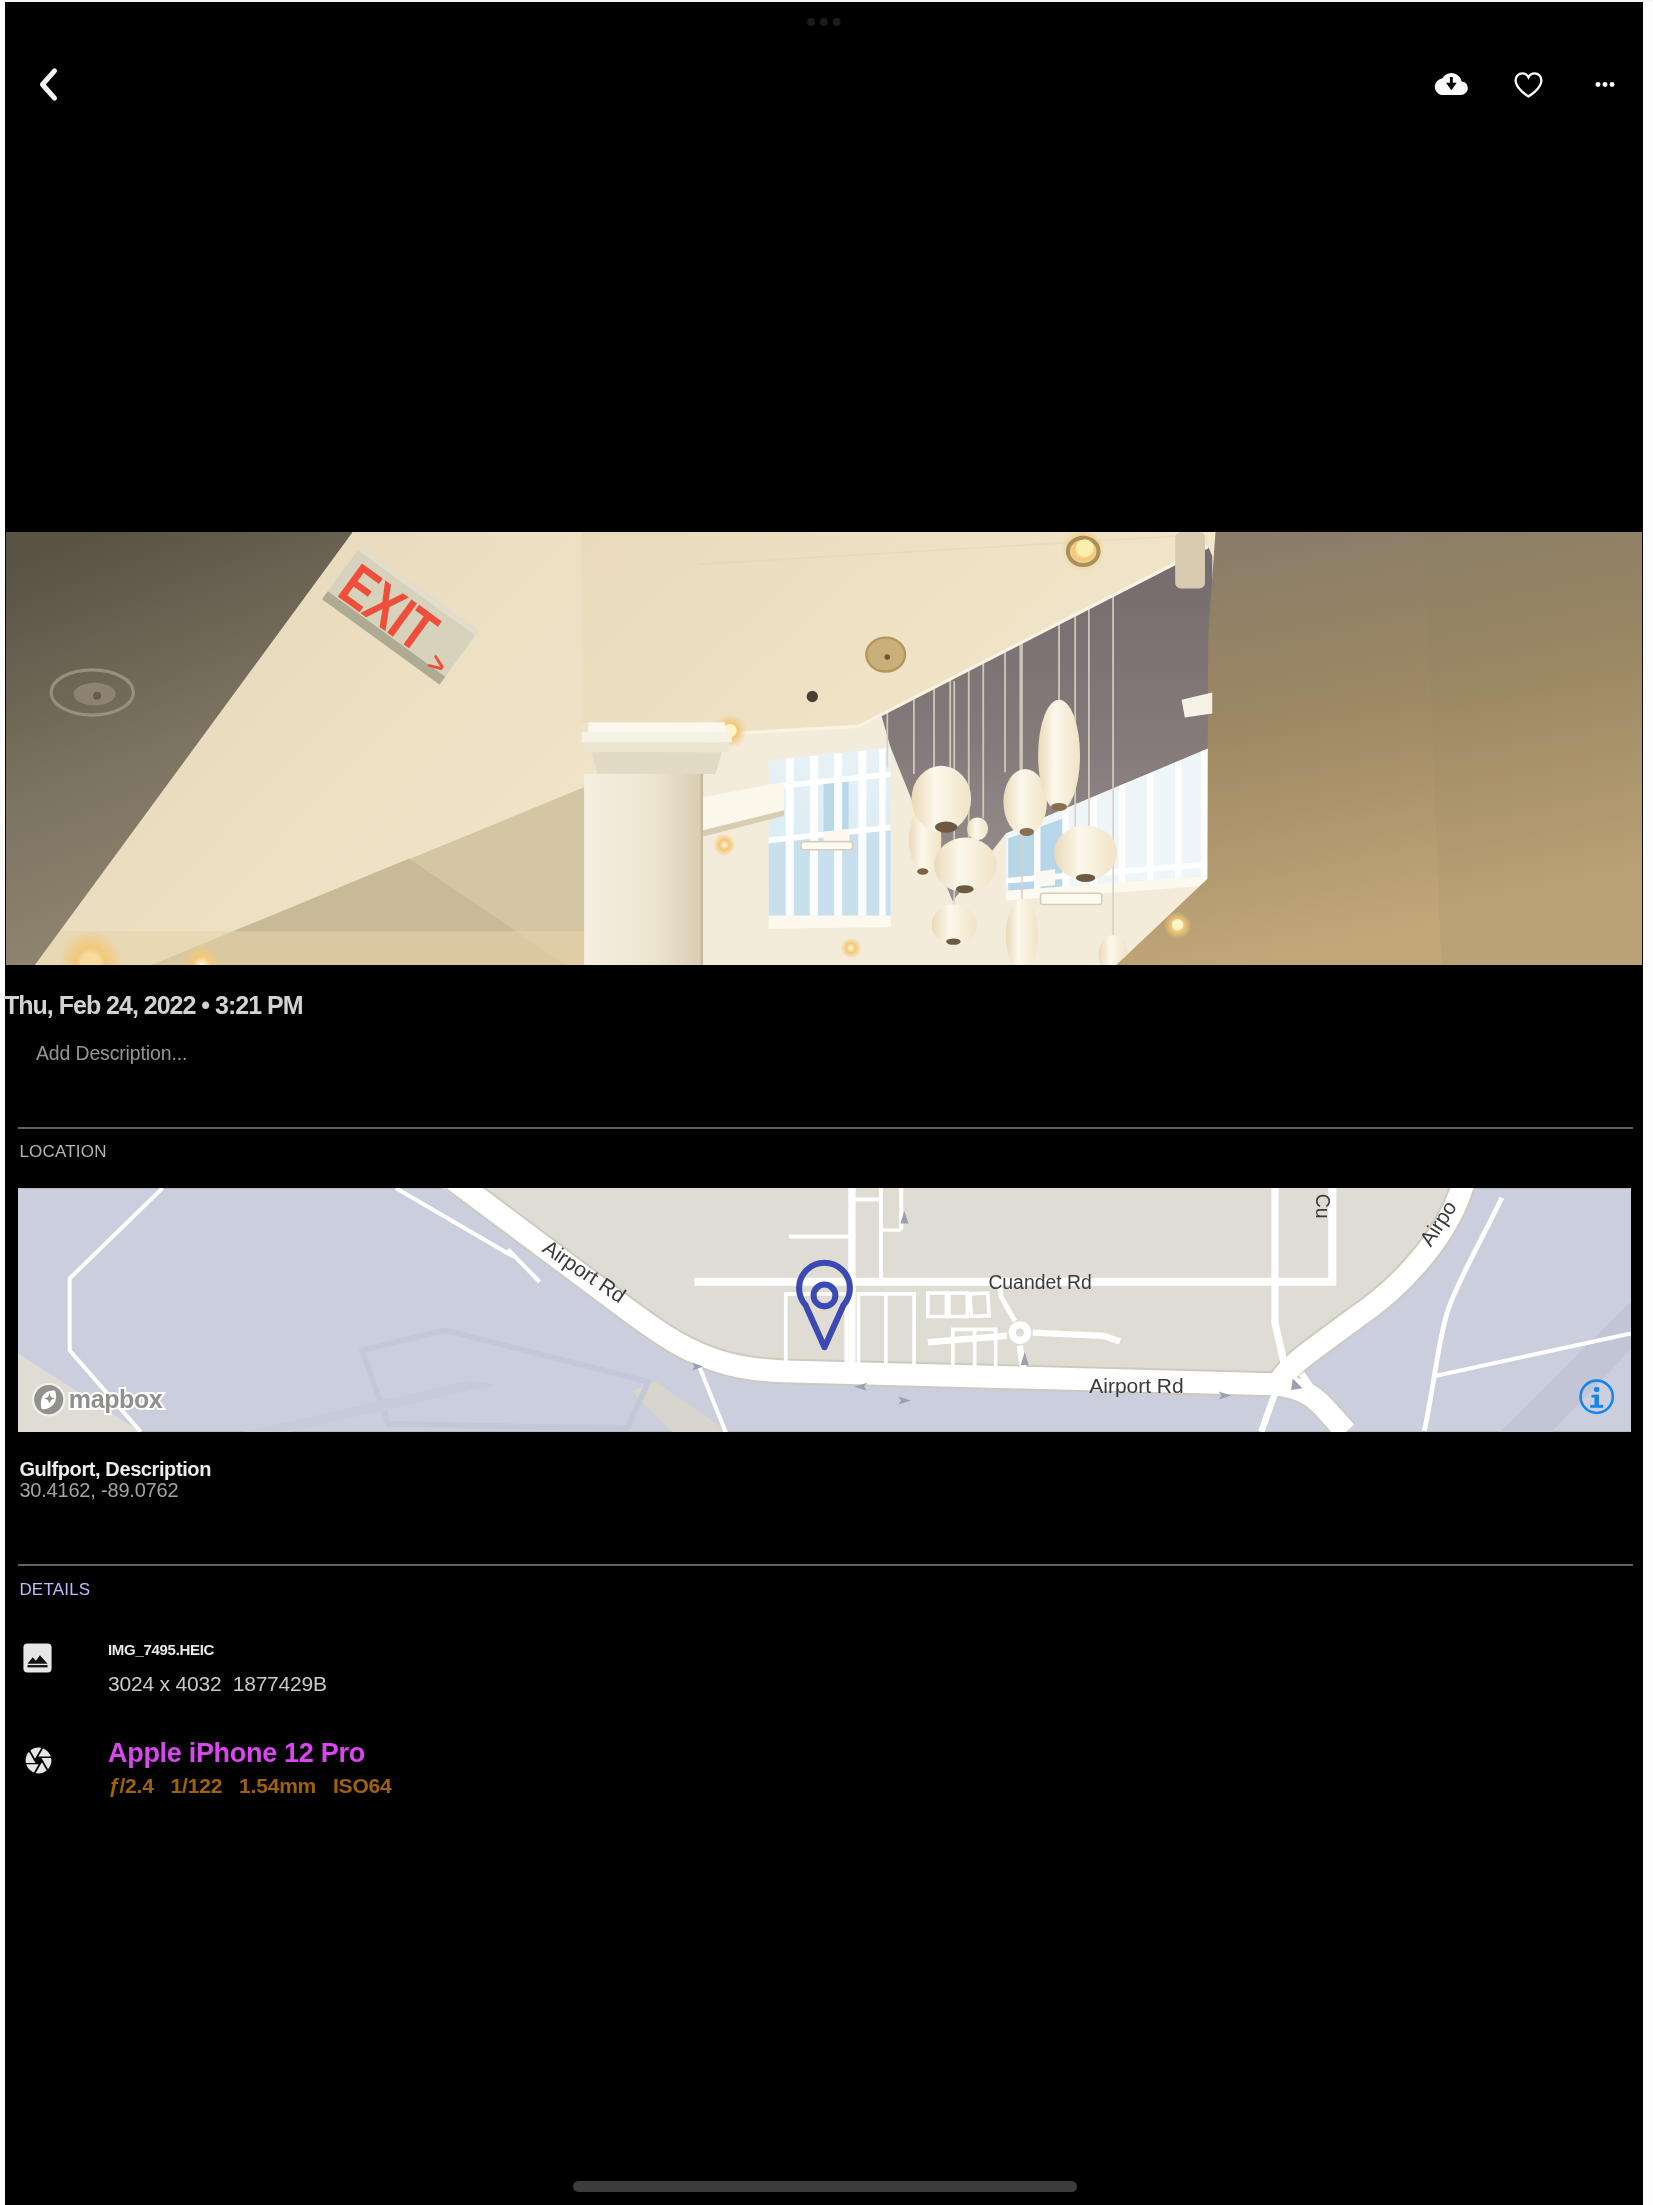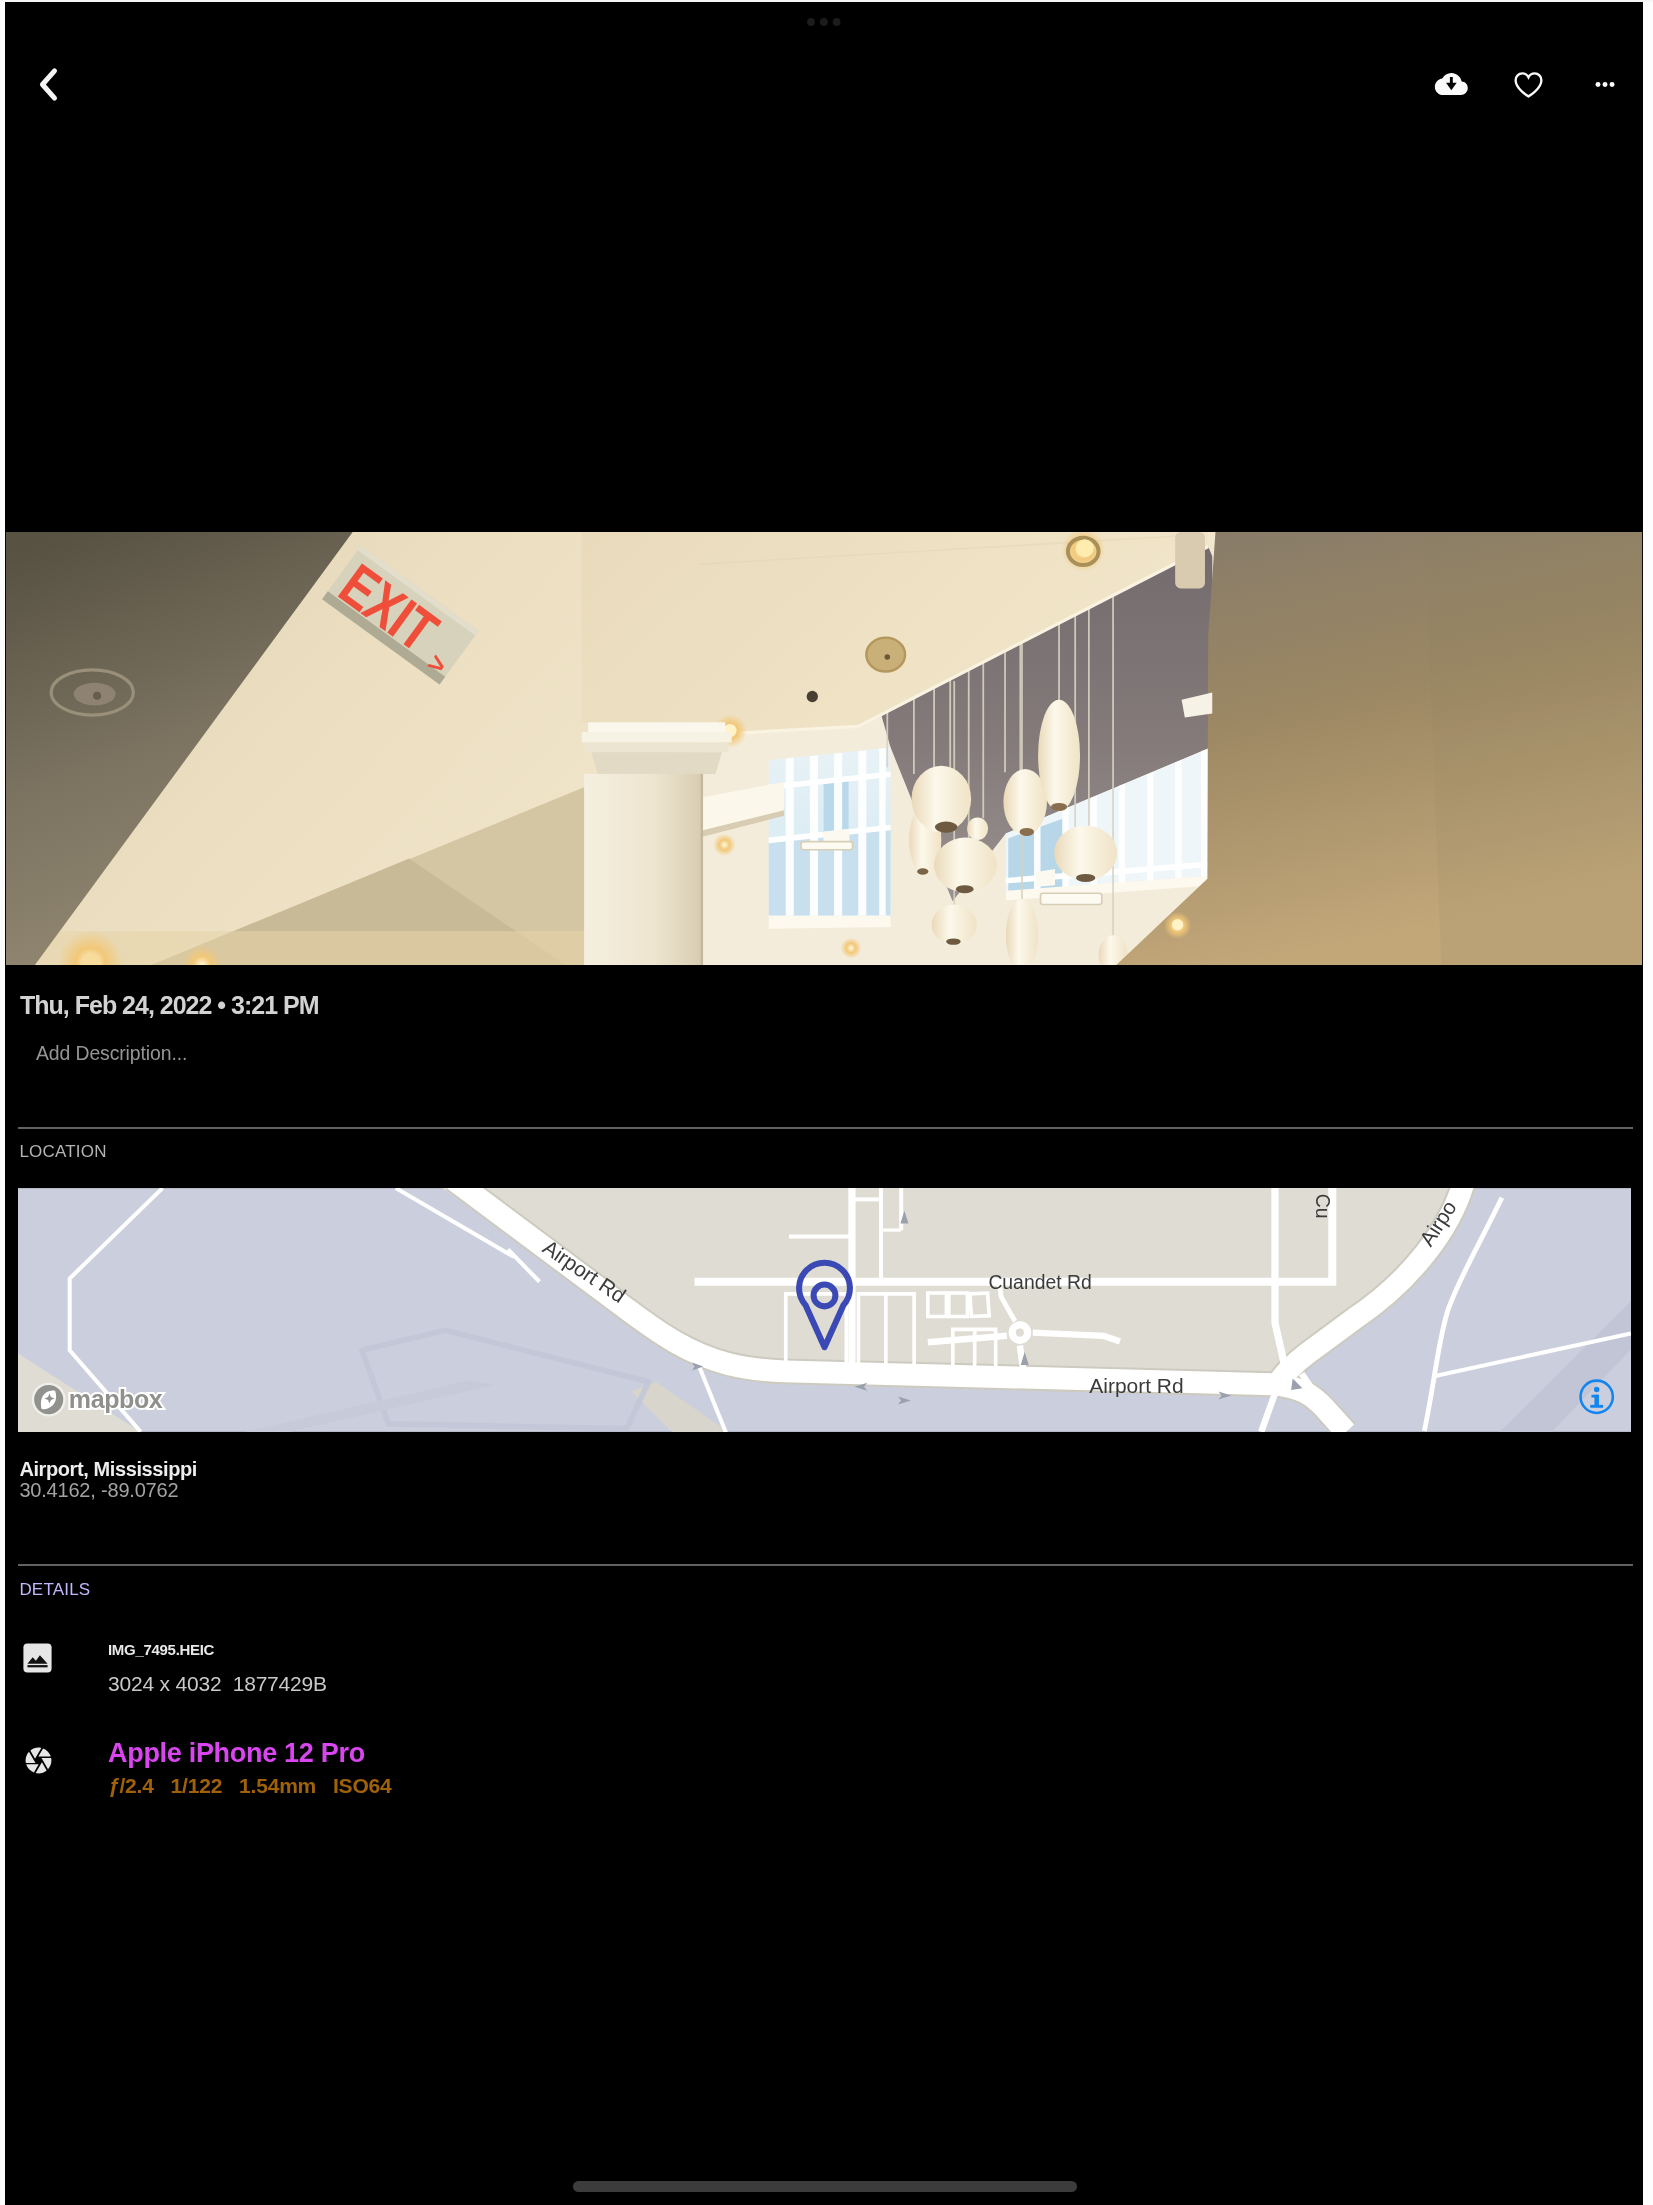--- a/index.html
+++ b/index.html
@@ -239,21 +239,21 @@
 <g>
 <rect x="722" y="236" width="170" height="12" fill="#faf7ed"></rect>
 <rect x="714" y="248" width="186" height="13" fill="#f6f2e4"></rect>
 <rect x="718" y="261" width="178" height="12" fill="#ece5d2"></rect>
 <polygon points="726,273 888,273 880,300 734,300" fill="#e2dac4"></polygon>
 <rect x="717" y="300" width="146" height="237" fill="url(#shaftg)"></rect>
 <line x1="863" y1="300" x2="863" y2="537" stroke="#c4b99e" stroke-width="3"></line>
 </g>
 </svg>
 
-<div class="abs" style="left:20px;top:993px;font-size:25px;line-height:25px;font-weight:bold;color:#d2d2d2;letter-spacing:-1px;">Thu, Feb 24, 2022 • 3:21 PM</div>
+<div class="abs" style="left:4px;top:993px;font-size:25px;line-height:25px;font-weight:bold;color:#d2d2d2;letter-spacing:-1px;">Thu, Feb 24, 2022 • 3:21 PM</div>
 
 <div class="abs" style="left:36px;top:1044px;font-size:19.4px;line-height:19.4px;color:#959595;letter-spacing:-0.1px;">Add Description...</div>
 
 <div class="abs" style="left:18px;top:1127px;width:1615px;height:1.6px;background:#616161;"></div>
 
 <div class="abs" style="left:19.4px;top:1143px;font-size:17px;line-height:17px;color:#b4b4b4;letter-spacing:0.2px;">LOCATION</div>
 
 <svg class="abs" style="left:18px;top:1188px;" width="1613" height="244" viewBox="0 0 1998 302">
 <rect x="0" y="0" width="1998" height="302" fill="#cbcfdd"></rect>
 
@@ -348,21 +348,21 @@
 
 <g>
 <circle cx="1955.5" cy="258.5" r="20" fill="none" stroke="#1385f0" stroke-width="3.2"></circle>
 <circle cx="1955.5" cy="249.5" r="3.4" fill="#1385f0"></circle>
 <rect x="1952.7" y="256" width="5.6" height="15" fill="#1385f0"></rect>
 <rect x="1947.5" y="268.5" width="16" height="3.6" fill="#1385f0"></rect>
 <rect x="1949" y="256" width="9" height="3.4" fill="#1385f0"></rect>
 </g>
 </svg>
 
-<div class="abs" style="left:19.4px;top:1459px;font-size:20px;line-height:20px;font-weight:bold;color:#ededed;letter-spacing:-0.4px;">Airport, Mississippi</div>
+<div class="abs" style="left:19.4px;top:1459px;font-size:20px;line-height:20px;font-weight:bold;color:#ededed;letter-spacing:-0.4px;">Gulfport, Description</div>
 
 <div class="abs" style="left:19.4px;top:1480px;font-size:20px;line-height:20px;color:#a3a3a3;letter-spacing:-0.2px;text-align:right;">30.4162, -89.0762</div>
 
 <div class="abs" style="left:18px;top:1564px;width:1615px;height:1.6px;background:#616161;"></div>
 
 <div class="abs" style="left:19.4px;top:1581px;font-size:17px;line-height:17px;color:#c4b5fd;letter-spacing:0.2px;">DETAILS</div>
 
 <svg class="abs" style="left:22.6px;top:1643px;" width="29" height="30" viewBox="0 0 36 37">
 <rect x="0.5" y="0.5" width="35" height="36" rx="5" fill="#e6e6e6"></rect>
 <path d="M5.5 25.5 L12 17.5 L16 21.8 L21 15.2 L30.5 25.5 Z" fill="#111"></path>

